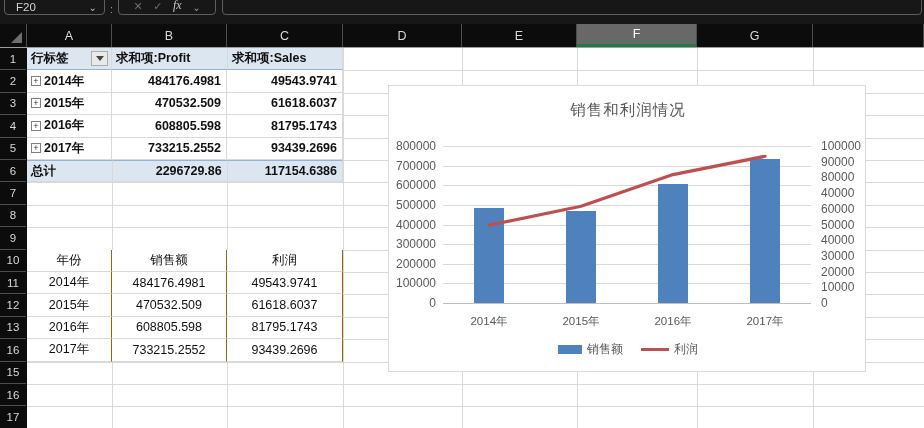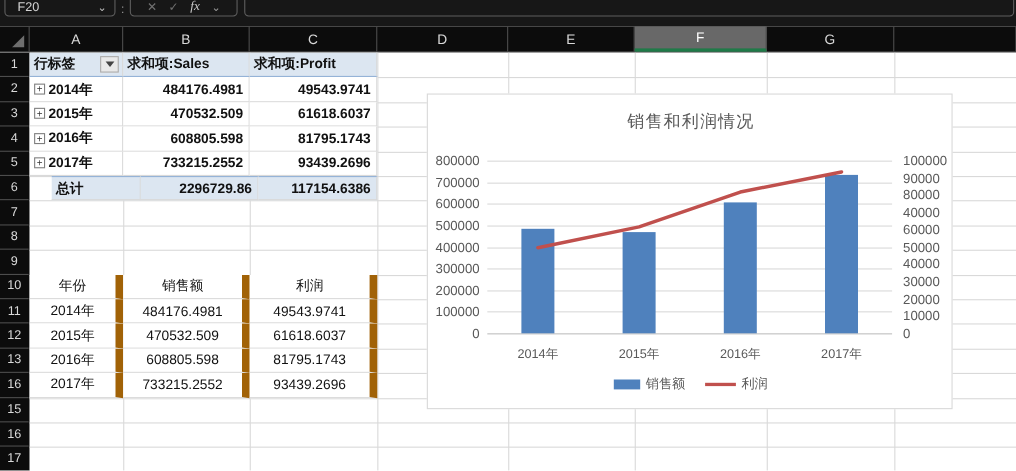--- a/index.html
+++ b/index.html
@@ -61,21 +61,21 @@
   
   .sheet-row { position:absolute; left:0; display:flex; }
   .cellbox { position:relative; height:100%; display:flex; align-items:center; border-right:1px solid #d9d9d9; border-bottom:1px solid #d9d9d9; background:#fff; font-size:12.5px; color:#111; }
   .pivot .cellbox { font-weight:bold; }
   .pivot-fill { background:#dce6f1 !important; }
   .hdr-border { border-bottom:1px solid #95b3d7 !important; }
   .total-top { border-top:1px solid #95b3d7; }
   .al { justify-content:flex-start; padding-left:4px; }
   .ar { justify-content:flex-end; padding-right:5px; }
   .ac { justify-content:center; }
-  .plain .cellbox { font-weight:normal; border-right:7px solid #a16207; }
+  .plain .cellbox { font-weight:normal; border-right:1px solid #a16207; }
   .expand-box {
     width:10px; height:10px; border:1px solid #7f7f7f; background:#fff; margin-right:3px;
     font-size:9px; line-height:8px; text-align:center; color:#333; font-weight:normal; flex:0 0 auto;
   }
   .filter-btn {
     position:absolute; right:3px; top:3px; width:17px; height:15px;
     background:#e9e9e9; border:1px solid #ababab;
     display:flex; align-items:center; justify-content:center;
   }
   .filter-btn .tri { width:0; height:0; border-left:4px solid transparent; border-right:4px solid transparent; border-top:5px solid #444; }
@@ -180,22 +180,22 @@
         <div class="hline" style="top: 291.2px;"></div>
         <div class="hline" style="top: 313.6px;"></div>
         <div class="hline" style="top: 336px;"></div>
         <div class="hline" style="top: 358.4px;"></div>
       </div>
     <div id="pivotArea" class="pivot">
         <div class="sheet-row" style="top: 0px; height: 22.4px; width: 316px;">
           <div class="cellbox al pivot-fill hdr-border" style="width: 85px;">行标签<div class="filter-btn">
               <div class="tri"></div>
             </div></div>
+          <div class="cellbox al pivot-fill hdr-border" style="width: 116px;">求和项:Profit</div>
           <div class="cellbox al pivot-fill hdr-border" style="width: 115px;">求和项:Sales</div>
-          <div class="cellbox al pivot-fill hdr-border" style="width: 116px;">求和项:Profit</div>
         </div>
         <div class="sheet-row" style="top: 22.4px; height: 22.4px; width: 316px;">
           <div class="cellbox al" style="width: 85px;">
             <div class="expand-box">+</div>
             <span>2014年</span>
           </div>
           <div class="cellbox ar" style="width: 115px;">484176.4981</div>
           <div class="cellbox ar" style="width: 116px;">49543.9741</div>
         </div>
         <div class="sheet-row" style="top: 44.8px; height: 22.4px; width: 316px;">
@@ -216,21 +216,21 @@
         </div>
         <div class="sheet-row" style="top: 89.6px; height: 22.4px; width: 316px;">
           <div class="cellbox al" style="width: 85px;">
             <div class="expand-box">+</div>
             <span>2017年</span>
           </div>
           <div class="cellbox ar" style="width: 115px;">733215.2552</div>
           <div class="cellbox ar" style="width: 116px;">93439.2696</div>
         </div>
         <div class="sheet-row" style="top: 112px; height: 22.4px; width: 316px;">
-          <div class="cellbox al pivot-fill total-top" style="width: 87px; margin-left: 20px;">总计</div>
+          <div class="cellbox al pivot-fill total-top" style="width: 87px;">总计</div>
           <div class="cellbox ar pivot-fill total-top" style="width: 115px;">2296729.86</div>
           <div class="cellbox ar pivot-fill total-top" style="width: 116px;">117154.6386</div>
         </div>
       </div>
     <div id="plainArea" class="plain">
         <div class="sheet-row" style="top: 201.6px; height: 22.4px; width: 316px;">
           <div class="cellbox ac" style="width: 85px;">年份</div>
           <div class="cellbox ac" style="width: 115px;">销售额</div>
           <div class="cellbox ac" style="width: 116px;">利润</div>
         </div>

